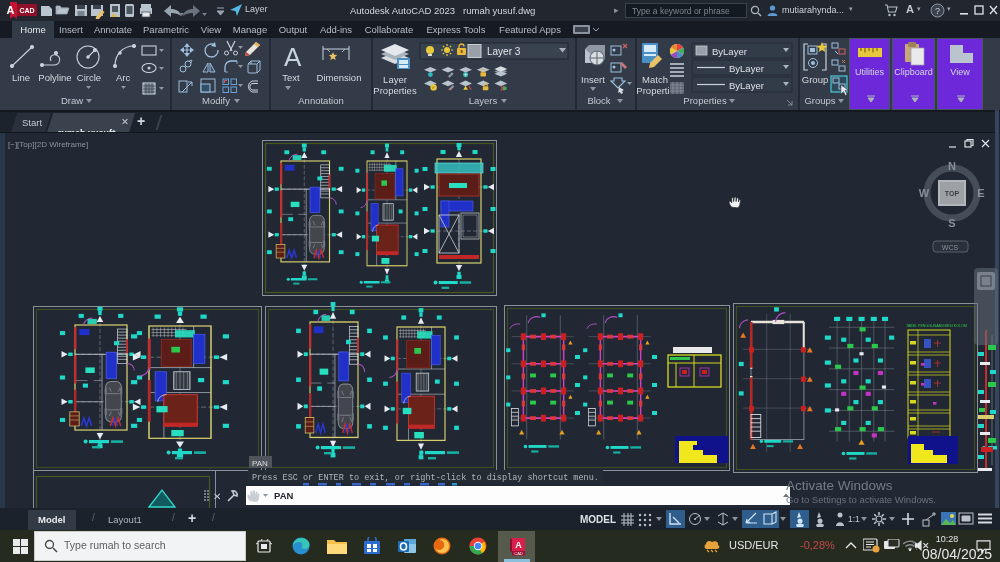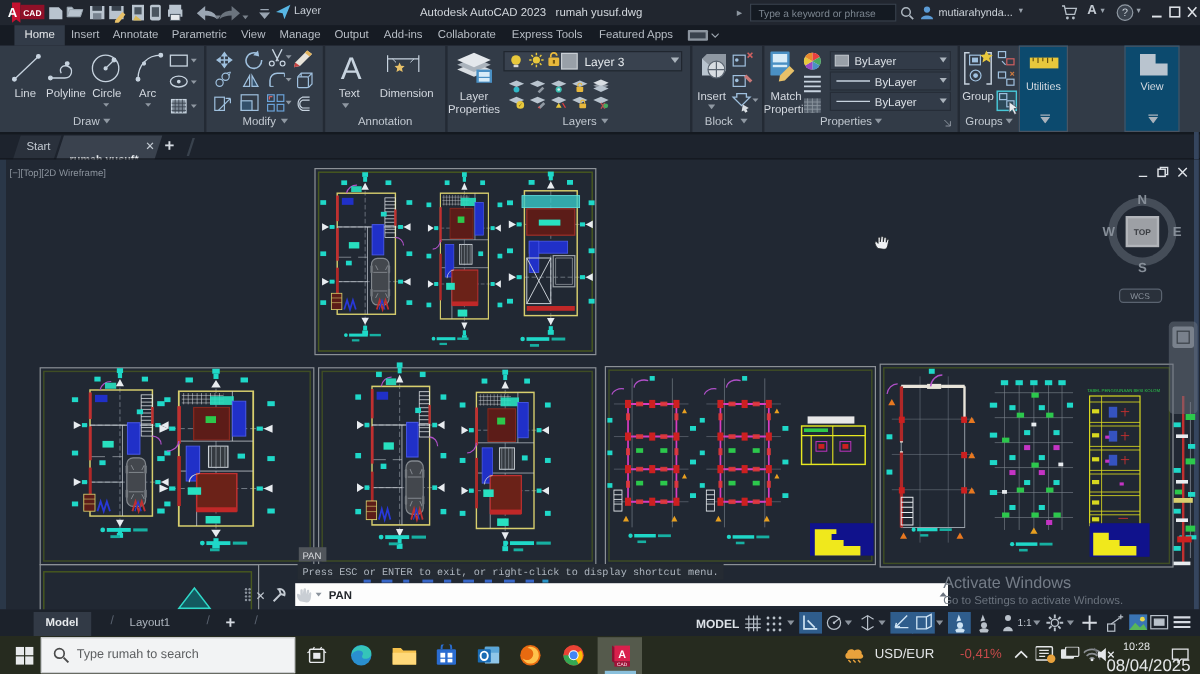--- a/index.html
+++ b/index.html
@@ -12,21 +12,21 @@
   #titlebar { left:0; top:0; width:1000px; height:21px; background:#21262f; }
   #tabbar   { left:0; top:21px; width:1000px; height:17px; background:#161b23; }
   .rtab { position:absolute; top:0; height:17px; line-height:17px; color:#b8bec6;
           font-size:9.5px; text-align:center; }
   .rtab.active { background:#323b48; color:#e8ebee; }
 
   
   #ribbon { left:0; top:38px; width:1000px; height:72px; background:#323b47; }
   .panel-sep { position:absolute; top:0; width:2px; height:72px; background:#232a34; }
   .biglabel { font-size:9px; color:#d5dae1; text-align:center; }
-  .collapsed { position:absolute; top:0; height:72px; background:#0c4a6e;
+  .collapsed { position:absolute; top:0; height:72px; background:#6d28d9;
                border:1px solid #4a5462; }
 
   
   #filetabs { left:0; top:110px; width:1000px; height:23px; background:#1d232d; }
 
   
   #canvas { left:0; top:133px; width:1000px; height:375px; background:#212833; }
 
   
   #statusbar { left:0; top:508px; width:1000px; height:22px; background:#1c222b; }
@@ -477,20 +477,31 @@
       <path d="M38 61 l3 4 3 -4 z" fill="#8f98a2"></path>
     </svg>
 
     <div class="collapsed" style="left:849px;width:41px">
       <svg class="abs" style="left:8px;top:6px" width="26" height="16" viewBox="0 0 26 16">
           <rect x="0" y="3" width="24" height="9" fill="#e8c83c"></rect>
           <path d="M3 3 v3 M7 3 v4.5 M11 3 v3 M15 3 v4.5 M19 3 v3" stroke="#6a5210" stroke-width="1"></path>
         </svg>
       <div class="abs biglabel" style="left:0;top:28px;width:100%">Utilities</div>
       <svg class="abs" style="left:16px;top:56px" width="10" height="8" viewBox="0 0 10 8">
+          <path d="M1 1 h8 M2 3 l3 4 3 -4 z" stroke="#aab3bc" fill="#aab3bc"></path>
+        </svg>
+    </div>
+    <div class="collapsed" style="left:892px;width:43px">
+      <svg class="abs" style="left:10px;top:3px" width="24" height="24" viewBox="0 0 24 24">
+        <rect x="2" y="2" width="14" height="18" rx="1" fill="#c8a878"></rect>
+        <rect x="5" y="0" width="8" height="5" rx="1" fill="#9a825a"></rect>
+        <rect x="8" y="6" width="13" height="17" fill="#e8eaec" stroke="#9aa0a8" stroke-width=".7"></rect>
+      </svg>
+      <div class="abs biglabel" style="left:0;top:28px;width:100%">Clipboard</div>
+      <svg class="abs" style="left:17px;top:56px" width="10" height="8" viewBox="0 0 10 8">
           <path d="M1 1 h8 M2 3 l3 4 3 -4 z" stroke="#aab3bc" fill="#aab3bc"></path>
         </svg>
     </div>
     <div class="collapsed" style="left:937px;width:46px">
       <svg class="abs" style="left:11px;top:5px" width="26" height="20" viewBox="0 0 26 20">
           <path d="M1 1 h13 v8 h10 v10 h-23 z" fill="#b9c4cf"></path>
         </svg>
       <div class="abs biglabel" style="left:0;top:28px;width:100%">View</div>
       <svg class="abs" style="left:18px;top:56px" width="10" height="8" viewBox="0 0 10 8">
           <path d="M1 1 h8 M2 3 l3 4 3 -4 z" stroke="#aab3bc" fill="#aab3bc"></path>
@@ -1197,21 +1208,21 @@
         <rect x="4" y="14" width="13" height="4.5" fill="#a01238"></rect>
         <text x="10.5" y="18" font-size="4" fill="#fff" text-anchor="middle" font-family="Liberation Sans">CAD</text>
       </svg>
     <div class="abs" style="left:504px;top:29px;width:26px;height:3px;background:#8ac0dc"></div>
 
     <svg class="abs" style="left:703px;top:7px" width="18" height="18" viewBox="0 0 18 18">
         <path d="M3 12 c-2 -1 -2 -4 0 -5 c0 -3 4 -4 6 -2 c3 -2 7 0 6 3 c2 1 2 3.5 -1 4 z" fill="#e8a23c"></path>
         <path d="M4 13 l2 2 M8 13 l2 2 M12 13 l2 2" stroke="#e8a23c" stroke-width="1.2"></path>
       </svg>
     <span class="abs" style="left:729px;top:9px;font-size:11px;color:#e4e6e8">USD/EUR</span>
-    <span class="abs" style="left:800px;top:9px;font-size:11px;color:#c44a4a">-0,41%</span>
+    <span class="abs" style="left:800px;top:9px;font-size:11px;color:#c44a4a">-0,28%</span>
     <svg class="abs" style="left:845px;top:11px" width="12" height="9" viewBox="0 0 12 9">
         <path d="M1 7 L6 2 L11 7" stroke="#e4e6e8" stroke-width="1.4" fill="none"></path>
       </svg>
     <svg class="abs" style="left:863px;top:8px" width="17" height="16" viewBox="0 0 17 16">
         <rect x="0" y="1" width="14" height="11" rx="1" fill="none" stroke="#e4e6e8" stroke-width="1.2"></rect>
         <path d="M3 4 h8 M3 6.5 h8 M3 9 h5" stroke="#e4e6e8" stroke-width="1"></path>
         <circle cx="13" cy="11" r="3.5" fill="#e8a23c"></circle>
       </svg>
     <svg class="abs" style="left:884px;top:9px" width="16" height="13" viewBox="0 0 16 13">
         <rect x="0" y="2" width="11" height="8" rx="1" fill="#e4e6e8"></rect>

